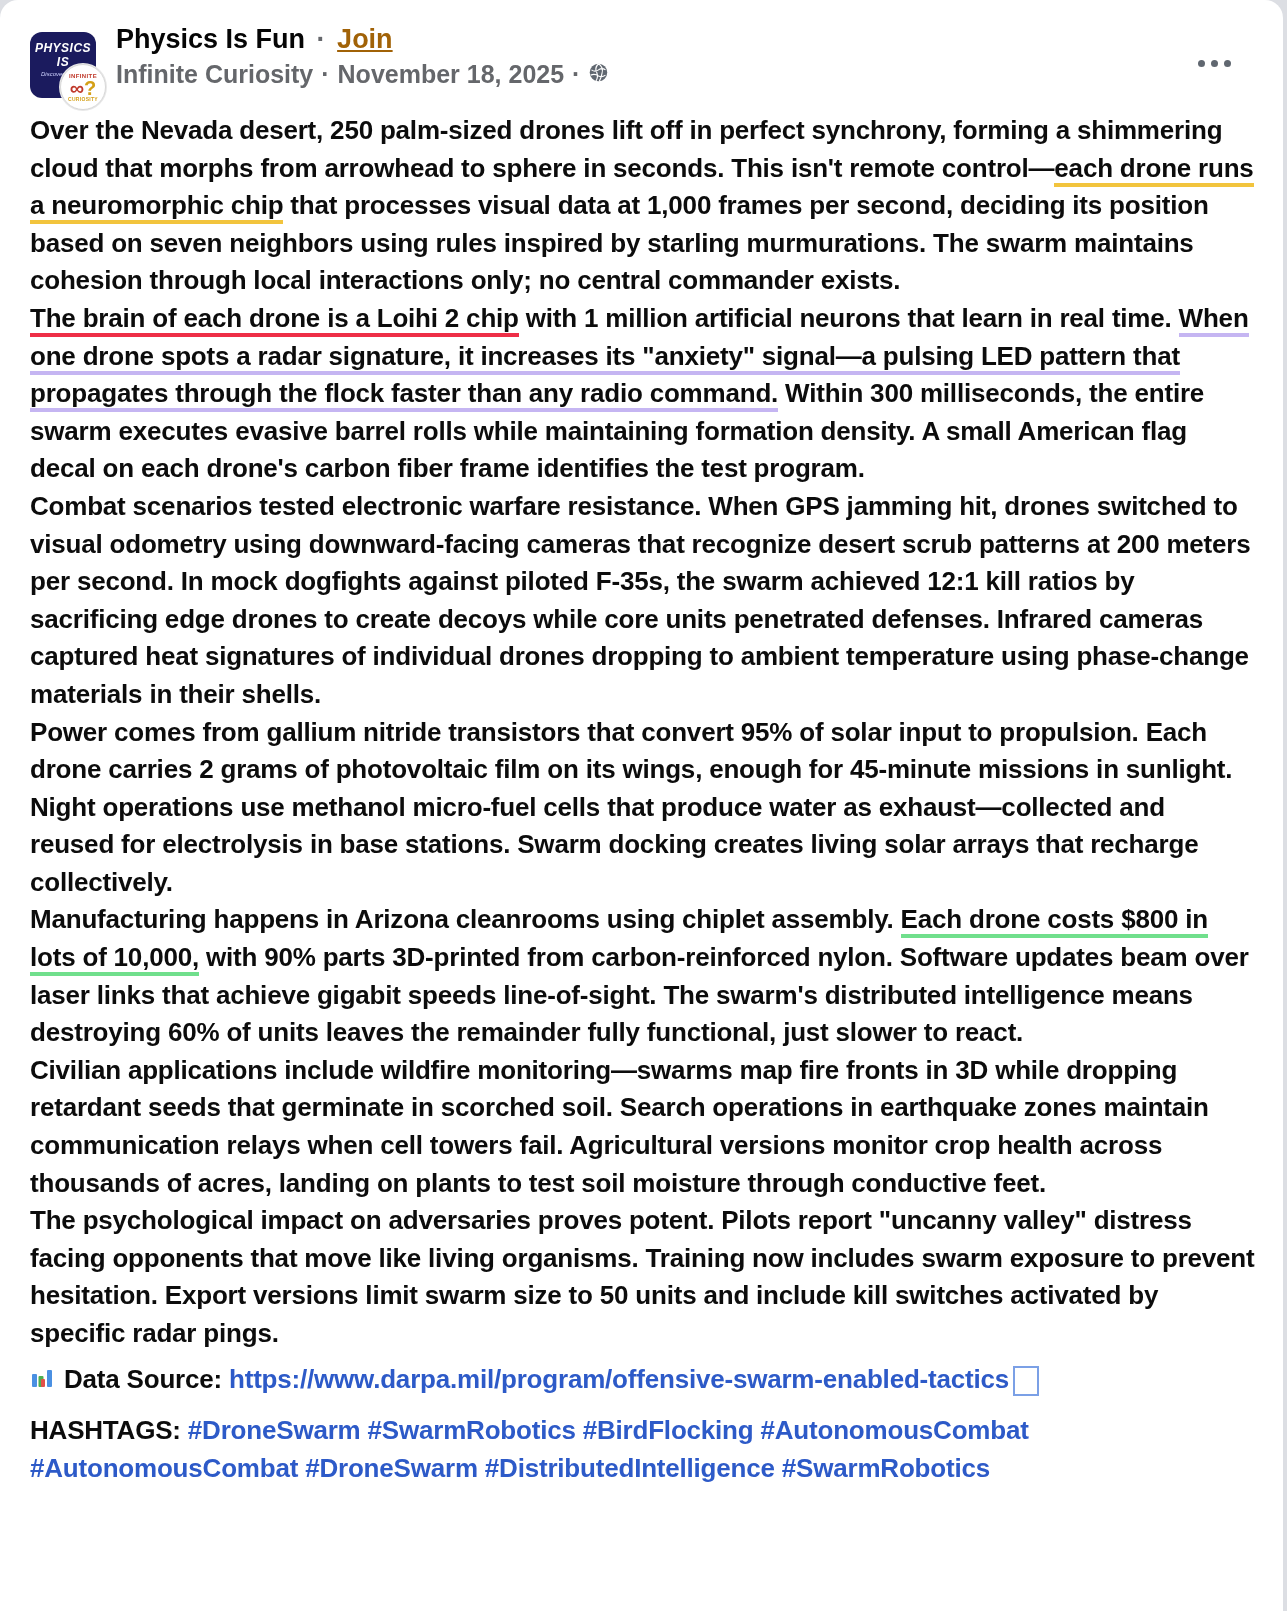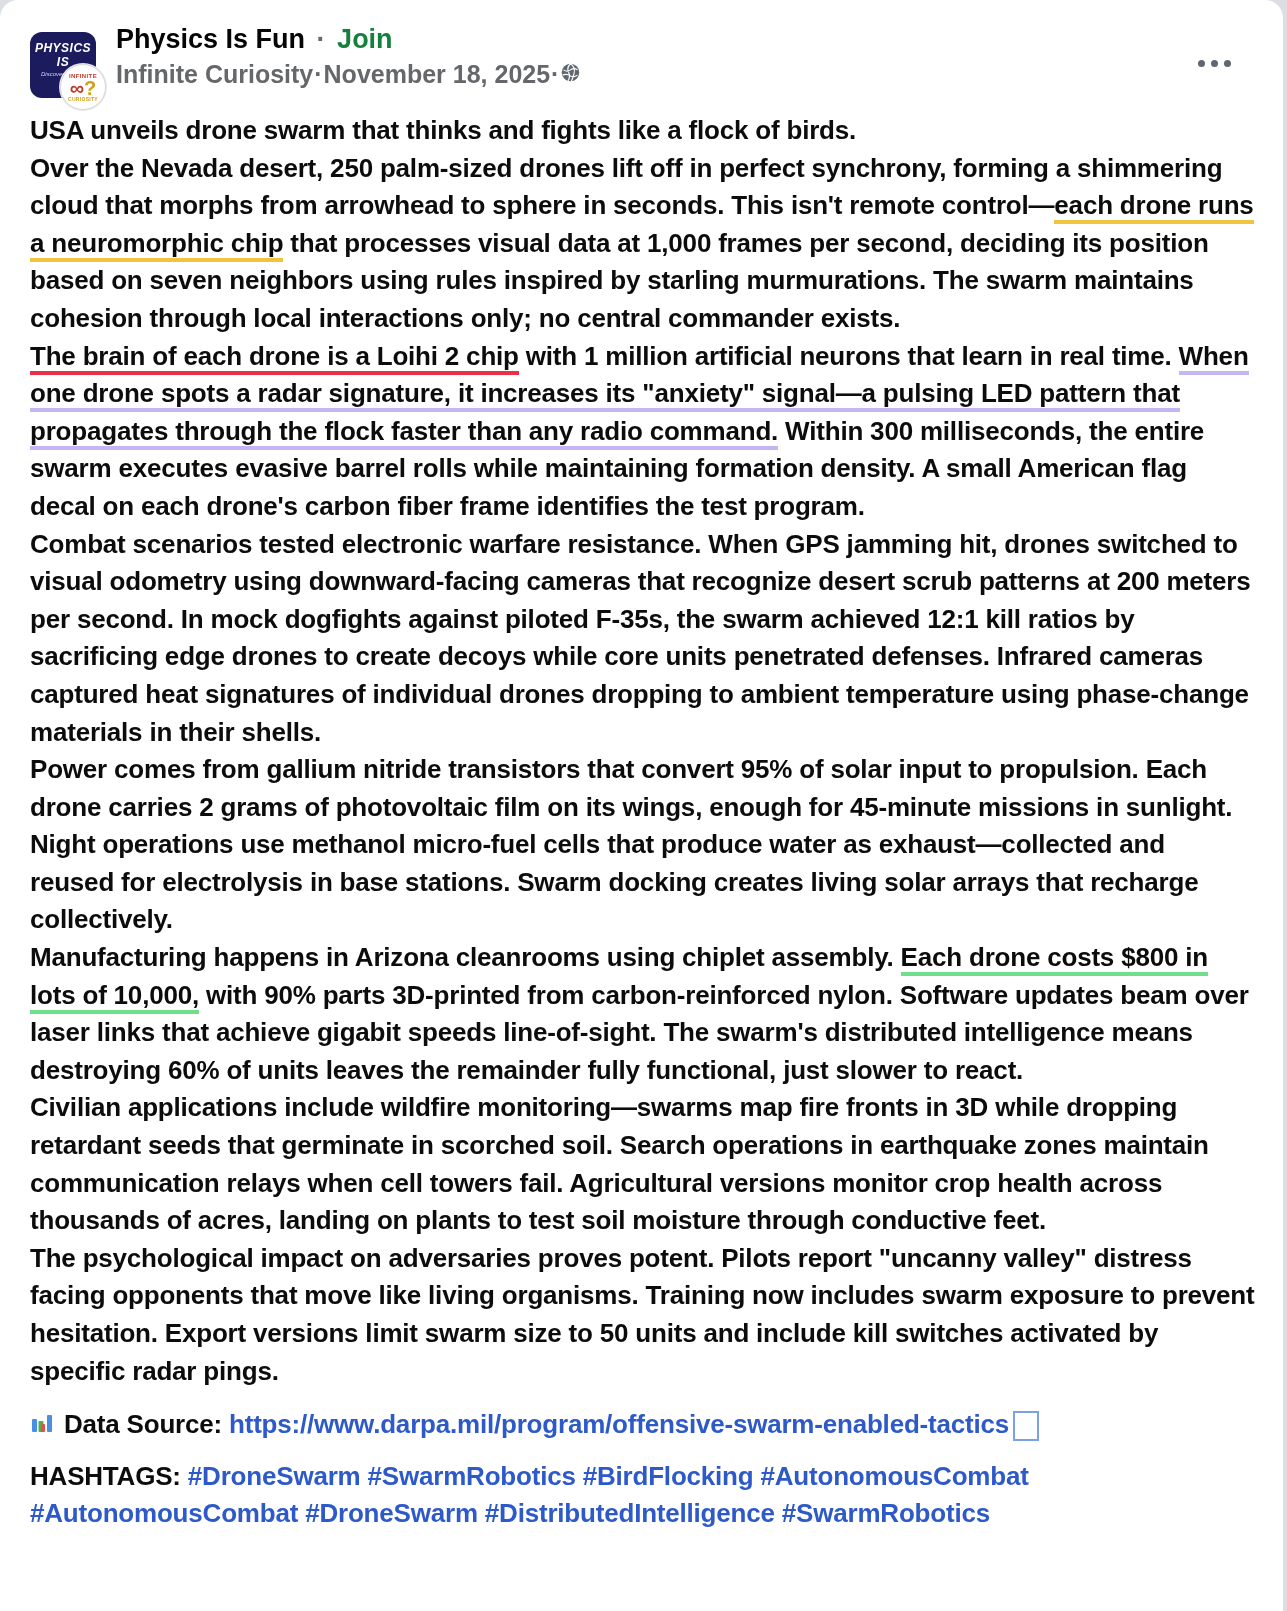--- a/index.html
+++ b/index.html
@@ -40,22 +40,22 @@
     text-align: center; line-height: 1;
   }
   .badge .badge-top { font-size: 6px; font-weight: 700; color: #c0392b; letter-spacing: 0.4px; }
   .badge .badge-symbol { font-size: 20px; font-weight: 700; color: #c0392b; line-height: 0.9; }
   .badge .badge-symbol .gold { color: #d4a017; }
   .badge .badge-bottom { font-size: 5px; font-weight: 700; color: #d4a017; letter-spacing: 0.3px; }
   .header-text { margin-left: 18px; padding-top: 2px; }
   .name-row { font-size: 27px; font-weight: 700; color: #050505; line-height: 34px; }
   .name-row .group-name { cursor: pointer; }
   .name-row .dot-sep { color: #65676b; font-weight: 700; padding: 0 4px; }
-  .name-row .join { color: #15803d; cursor: pointer; }
-  .sub-row { font-size: 25px; font-weight: 700; color: #65676b; line-height: 32px; margin-top: 2px; display: flex; align-items: center; gap: 1px; }
+  .name-row .join { color: #a16207; cursor: pointer; text-decoration: underline; }
+  .sub-row { font-size: 25px; font-weight: 700; color: #65676b; line-height: 32px; margin-top: 2px; display: flex; align-items: center; gap: 8px; }
   .sub-row .author, .sub-row .post-date { cursor: pointer; }
   .globe { display: inline-block; vertical-align: middle; }
   .menu-dots {
     position: absolute; right: 18px; top: 34px;
     display: flex; gap: 6px; cursor: pointer; padding: 6px;
   }
   .menu-dots i { width: 7px; height: 7px; border-radius: 50%; background: #606770; display: block; }
   
   .post-body {
     margin-top: 12px;
@@ -65,21 +65,21 @@
     color: #0c0c0c;
     letter-spacing: -0.2px;
   }
   .para { margin: 0; }
   .ul { border-bottom: 4px solid; padding-bottom: 0px; }
   .ul-yellow { border-color: var(--ul-yellow, #f2c43d); }
   .ul-red    { border-color: var(--ul-red, #ee2e47); }
   .ul-purple { border-color: var(--ul-purple, #c5b5f2); }
   .ul-green  { border-color: var(--ul-green, #70df8c); }
   
-  .source-line { margin-top: 16px; }
+  .source-line { margin-top: 8px; }
   .chart-icon { display: inline-block; vertical-align: -2px; margin-right: 8px; }
   .source-label { color: #0c0c0c; }
   .source-link { color: var(--link-blue, #2d5ac8); text-decoration: none; cursor: pointer; word-break: break-all; }
   .tofu-box {
     display: inline-block; width: 22px; height: 26px;
     border: 2px solid #7ba0e6; margin-left: 4px; vertical-align: -8px;
   }
   .hashtags-line { }
   .hashtags-line a { color: var(--link-blue, #2d5ac8); text-decoration: none; cursor: pointer; }
 </style>
@@ -123,21 +123,20 @@
 
     <div class="menu-dots">
       <i></i>
         <i></i>
         <i></i>
     </div>
   </div>
 
   <div class="post-body">
 
-  <div class="para"><span>USA unveils drone swarm that thinks and fights like a flock of birds.</span></div>
       <div class="para"><span>Over the Nevada desert, 250 palm-sized drones lift off in perfect synchrony, forming a shimmering cloud that morphs from arrowhead to sphere in seconds. This isn't remote control—</span><span class="ul ul-yellow">each drone runs a neuromorphic chip</span><span> that processes visual data at 1,000 frames per second, deciding its position based on seven neighbors using rules inspired by starling murmurations. The swarm maintains cohesion through local interactions only; no central commander exists.</span></div>
       <div class="para"><span class="ul ul-red">The brain of each drone is a Loihi 2 chip</span><span> with 1 million artificial neurons that learn in real time. </span><span class="ul ul-purple">When one drone spots a radar signature, it increases its "anxiety" signal—a pulsing LED pattern that propagates through the flock faster than any radio command.</span><span> Within 300 milliseconds, the entire swarm executes evasive barrel rolls while maintaining formation density. A small American flag decal on each drone's carbon fiber frame identifies the test program.</span></div>
       <div class="para"><span>Combat scenarios tested electronic warfare resistance. When GPS jamming hit, drones switched to visual odometry using downward-facing cameras that recognize desert scrub patterns at 200 meters per second. In mock dogfights against piloted F-35s, the swarm achieved 12:1 kill ratios by sacrificing edge drones to create decoys while core units penetrated defenses. Infrared cameras captured heat signatures of individual drones dropping to ambient temperature using phase-change materials in their shells.</span></div>
       <div class="para"><span>Power comes from gallium nitride transistors that convert 95% of solar input to propulsion. Each drone carries 2 grams of photovoltaic film on its wings, enough for 45-minute missions in sunlight. Night operations use methanol micro-fuel cells that produce water as exhaust—collected and reused for electrolysis in base stations. Swarm docking creates living solar arrays that recharge collectively.</span></div>
       <div class="para"><span>Manufacturing happens in Arizona cleanrooms using chiplet assembly. </span><span class="ul ul-green">Each drone costs $800 in lots of 10,000,</span><span> with 90% parts 3D-printed from carbon-reinforced nylon. Software updates beam over laser links that achieve gigabit speeds line-of-sight. The swarm's distributed intelligence means destroying 60% of units leaves the remainder fully functional, just slower to react.</span></div>
       <div class="para"><span>Civilian applications include wildfire monitoring—swarms map fire fronts in 3D while dropping retardant seeds that germinate in scorched soil. Search operations in earthquake zones maintain communication relays when cell towers fail. Agricultural versions monitor crop health across thousands of acres, landing on plants to test soil moisture through conductive feet.</span></div>
       <div class="para"><span>The psychological impact on adversaries proves potent. Pilots report "uncanny valley" distress facing opponents that move like living organisms. Training now includes swarm exposure to prevent hesitation. Export versions limit swarm size to 50 units and include kill switches activated by specific radar pings.</span></div>
     </div>
 
   <div class="post-body source-line">

